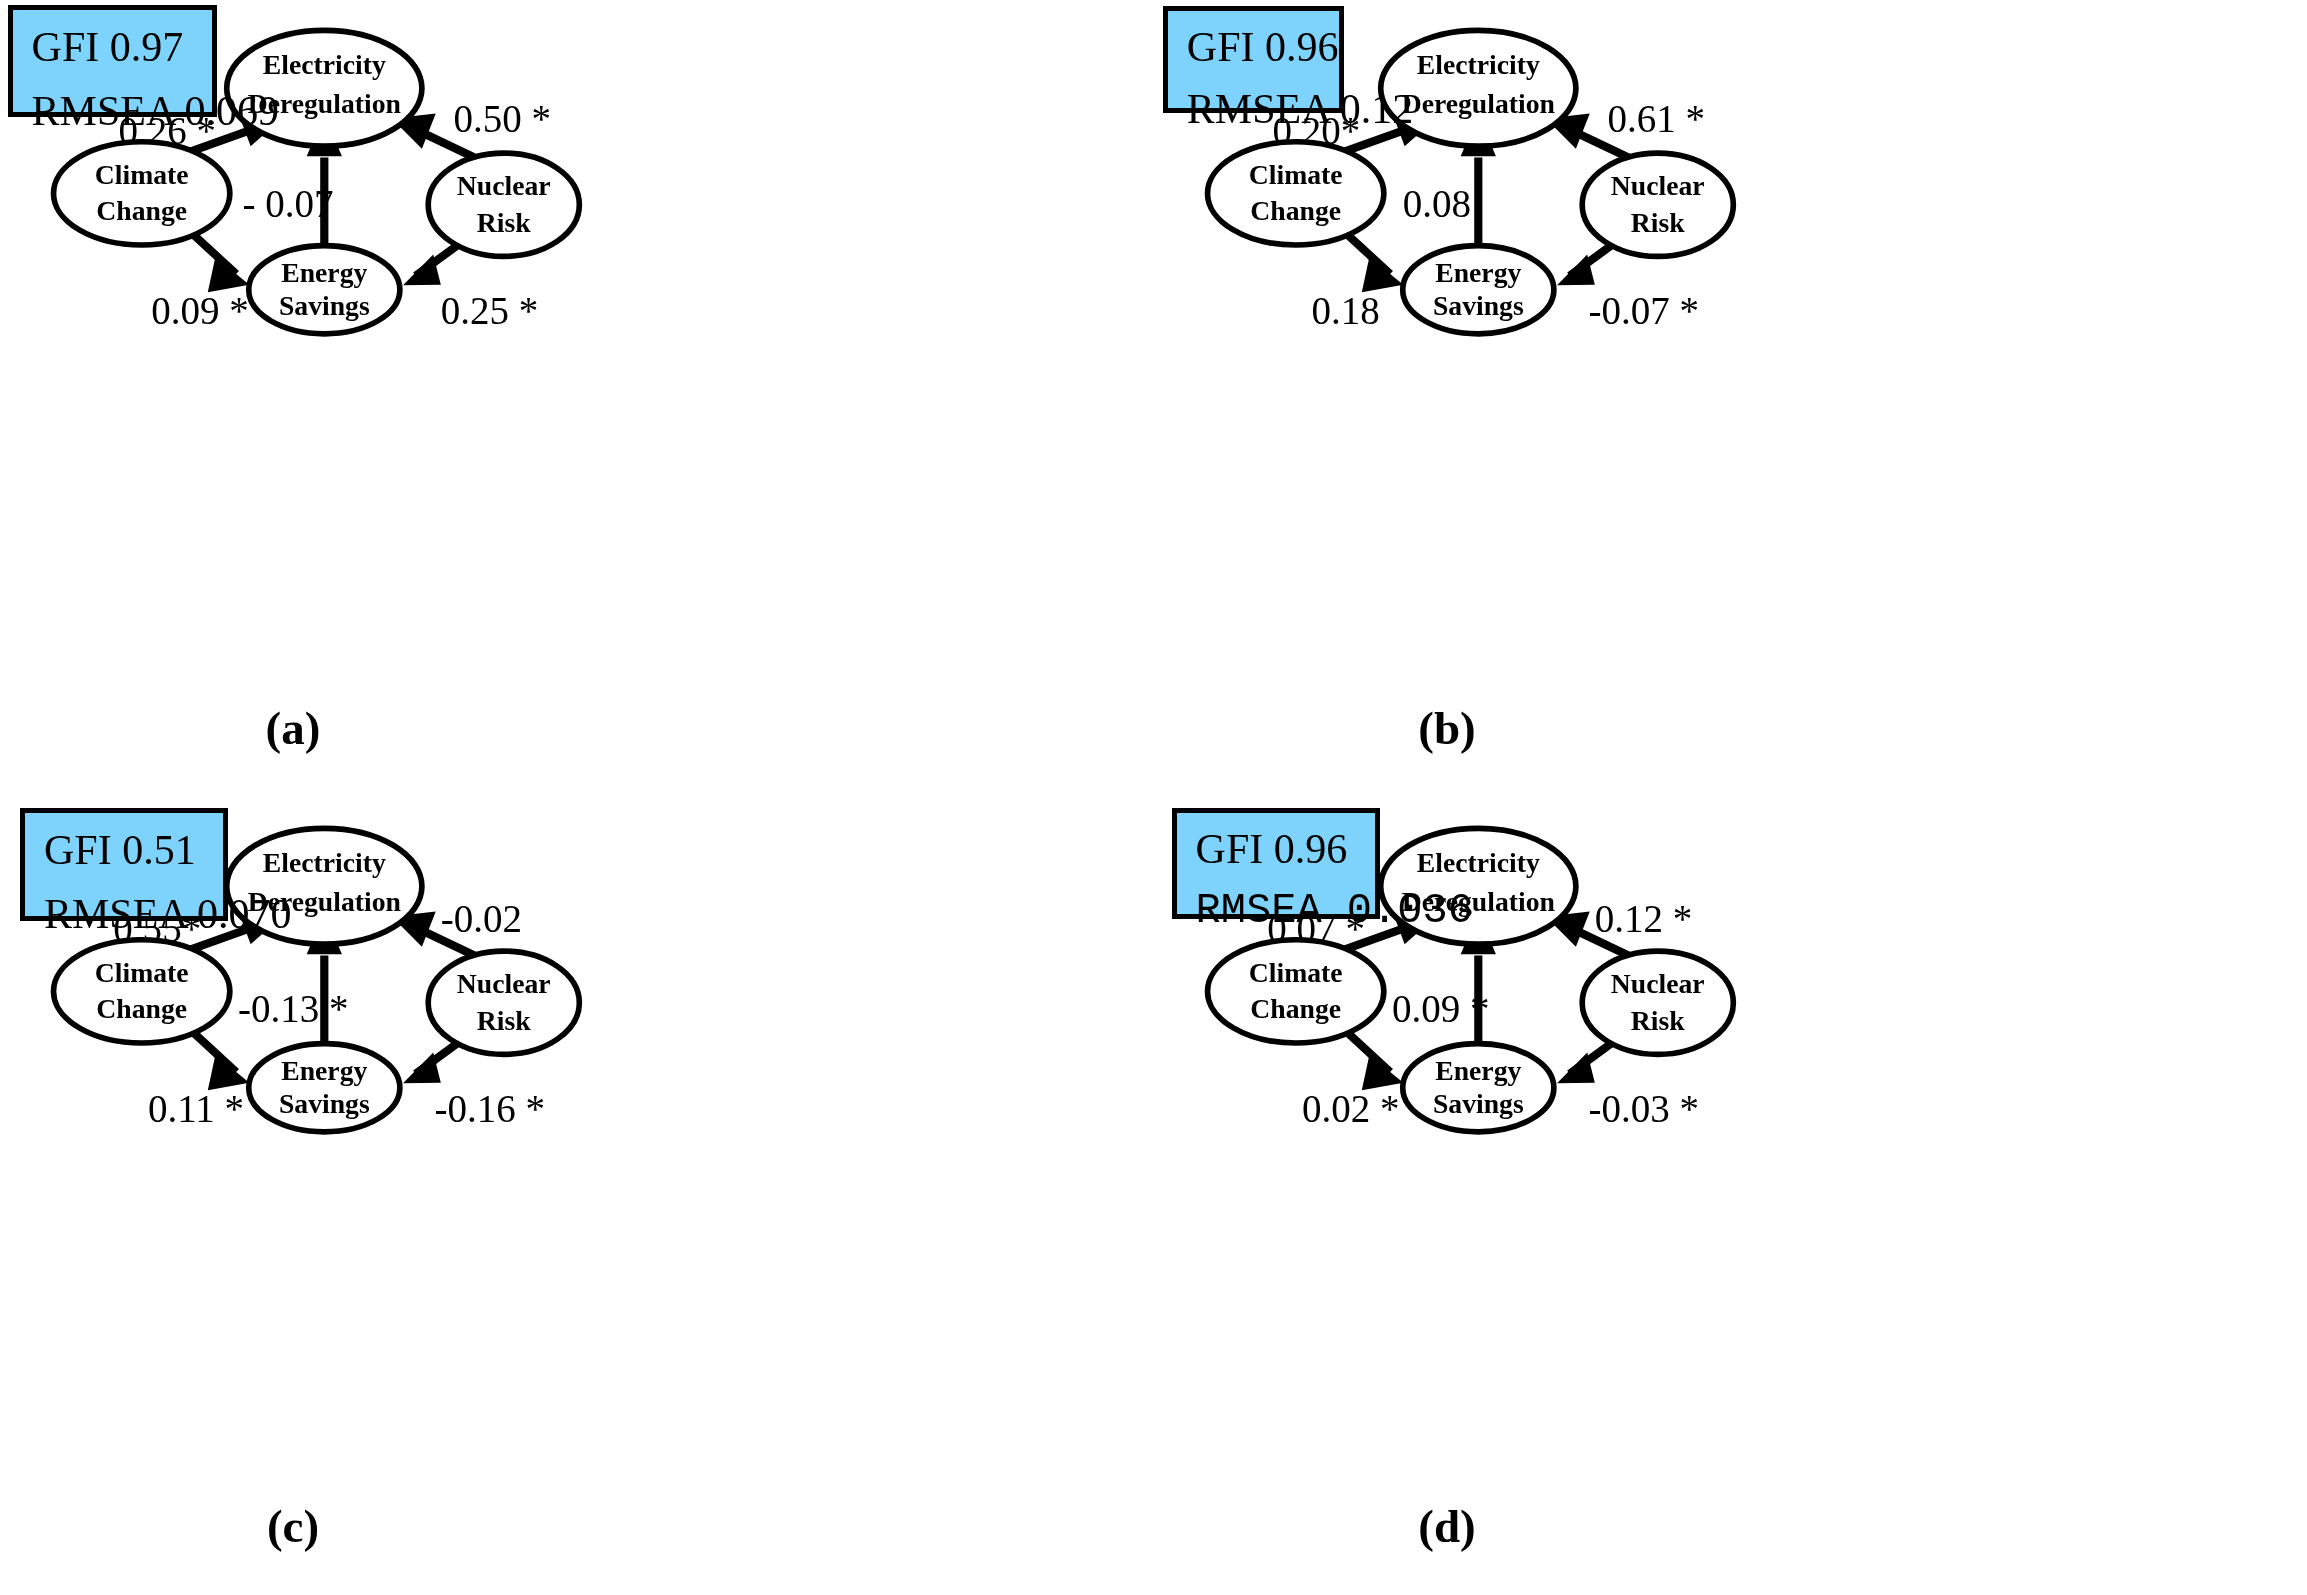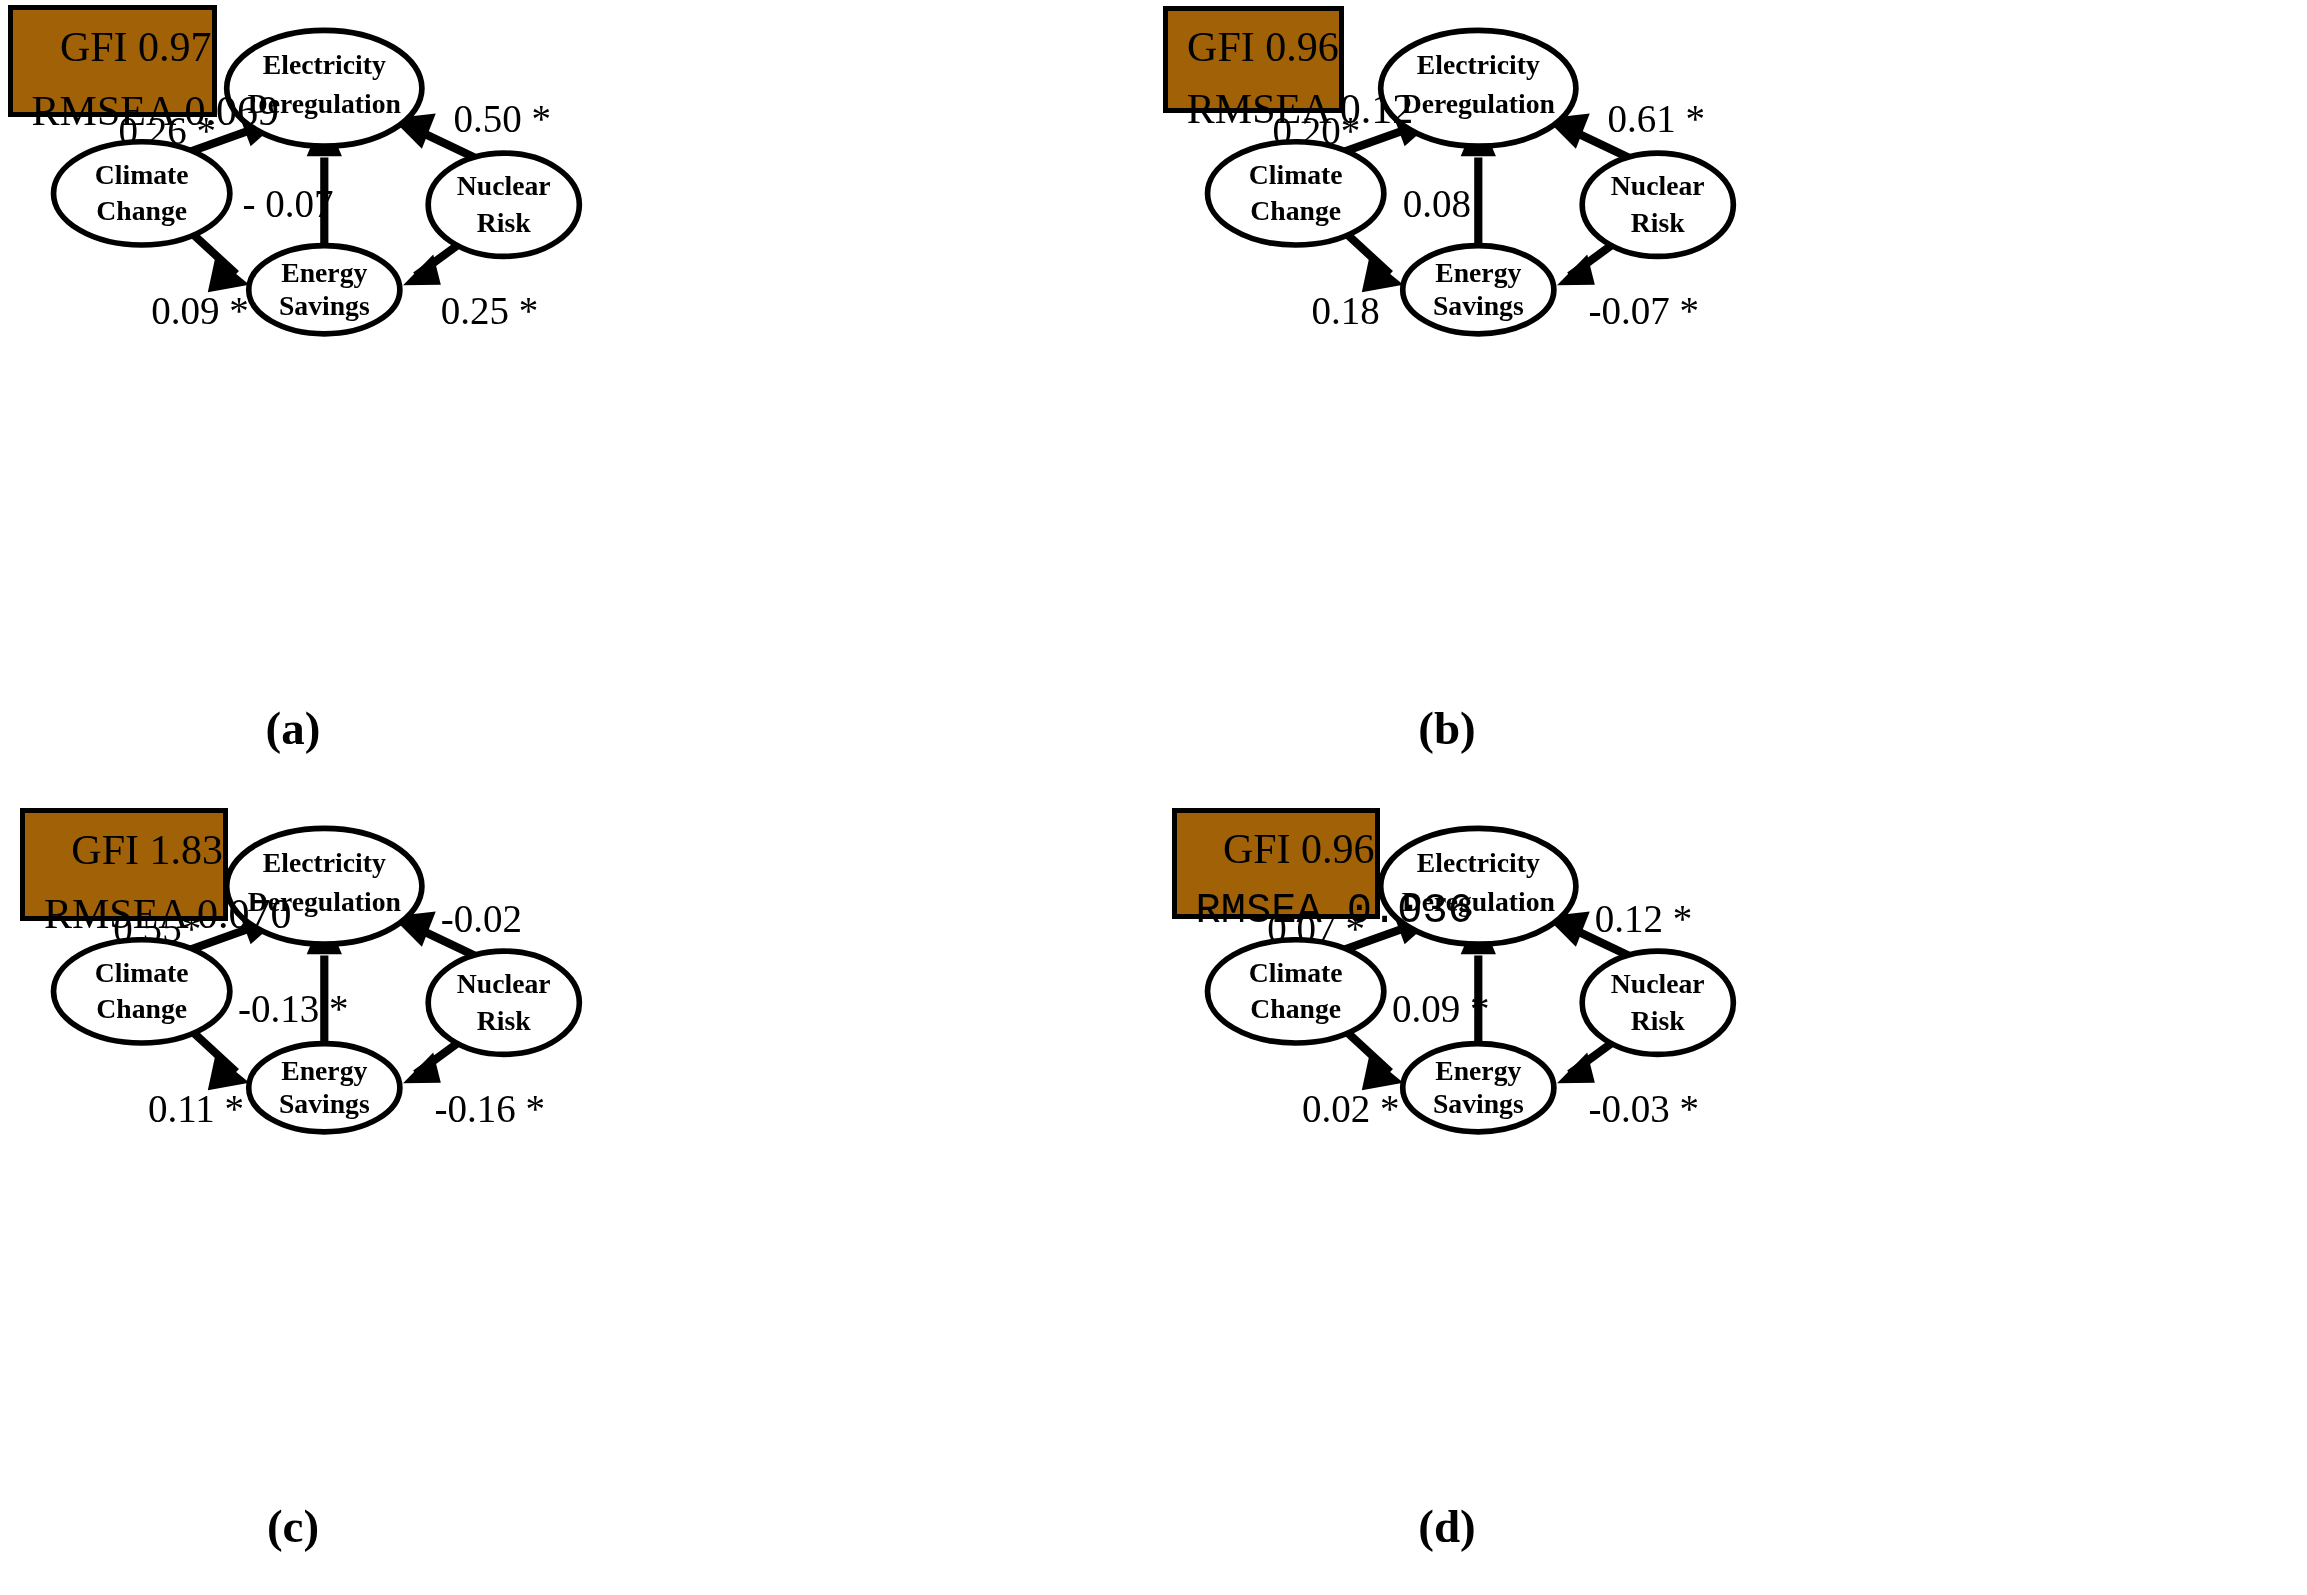--- a/index.html
+++ b/index.html
@@ -20,23 +20,22 @@
   .arrowhead{fill:#000000;stroke:none;}
   .node-label{
     font-family:"Liberation Serif","DejaVu Serif",serif;
     font-weight:bold;font-size:44px;text-anchor:middle;fill:#000;
   }
   .edge-label{
     font-family:"Liberation Serif","DejaVu Serif",serif;
     font-weight:normal;font-size:62px;fill:#000;white-space:pre;
   }
   .fitbox{
-    position:absolute;border:5px solid #000;background:#a16207;
+    position:absolute;border:5px solid #000;background:#7dd3fc;
     box-sizing:border-box;
-    text-align:right;
   }
   .fitbox .line{
     font-family:"Liberation Serif","DejaVu Serif",serif;
     font-size:42px;line-height:1.0;color:#000;white-space:pre;
   }
   .caption{
     position:absolute;font-family:"Liberation Serif","DejaVu Serif",serif;
     font-weight:bold;font-size:47px;color:#000;text-align:center;width:126px;
   }
 </style>
@@ -207,21 +206,21 @@
     </g>
 
     <text class="edge-label" x="180" y="228">0.55*</text>
     <text class="edge-label" x="700" y="212">-0.02</text>
     <text class="edge-label" x="378" y="355">-0.13 *</text>
     <text class="edge-label" x="235" y="515">0.11 *</text>
     <text class="edge-label" x="690" y="515">-0.16 *</text>
   </svg>
 
   <div class="fitbox" style="left:20px;top:10px;width:208px;height:113px;padding:16.4px 0 0 19px;">
-    <div class="line">GFI 1.83</div>
+    <div class="line">GFI 0.51</div>
     <div class="line" style="margin-top:21.4px;">RMSEA 0.070</div>
   </div>
 
   <div class="caption" style="left:230px;top:701px;">(c)</div>
 </div>
 
 <div class="panel panel-d">
   <svg class="diagram" viewBox="0 0 1831 1267">
     <g>
       <line class="edge" x1="290" y1="245" x2="430" y2="195"></line>

